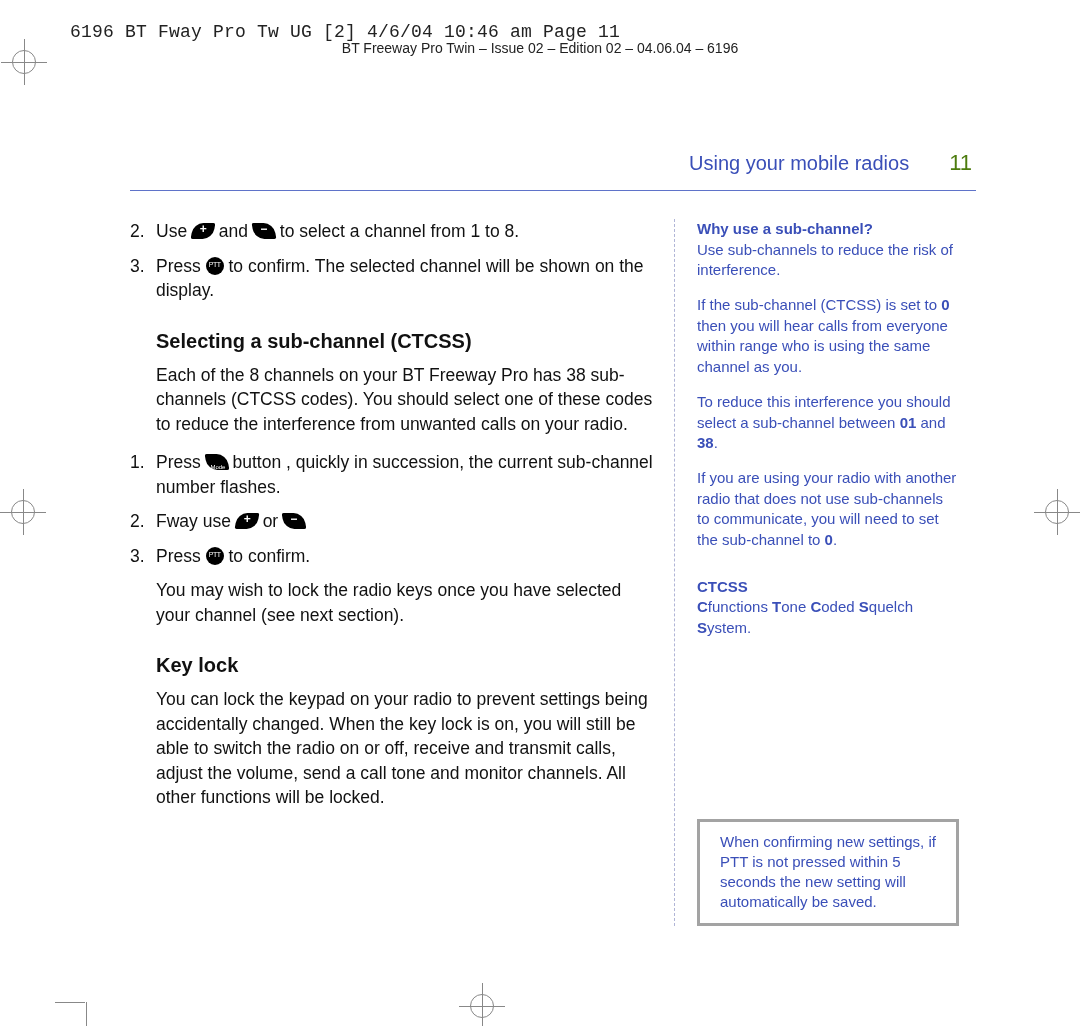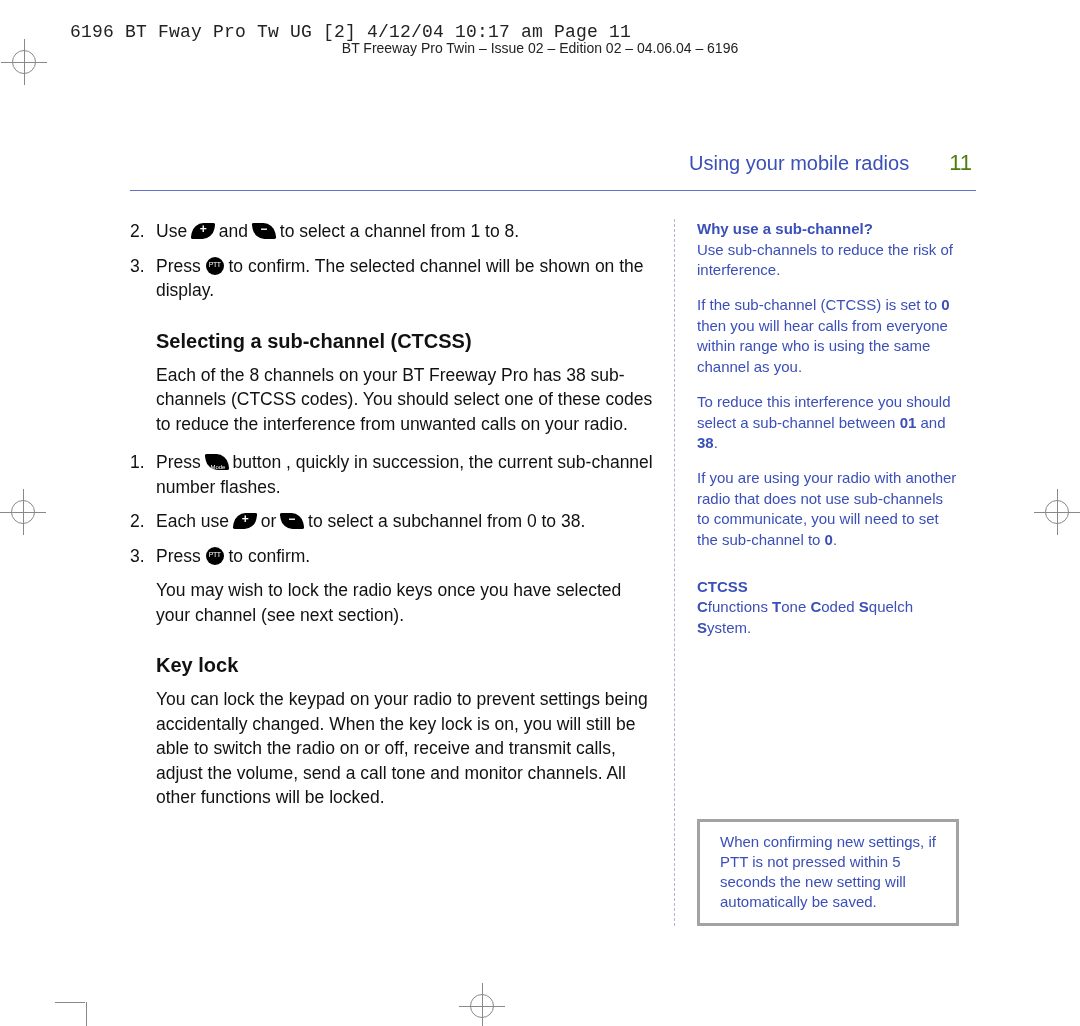--- a/index.html
+++ b/index.html
@@ -189,21 +189,21 @@
     padding: 10px 20px;
     margin-top: 180px;
     color: #3a4fb8;
     font-size: 15px;
     line-height: 1.35;
   }
 </style>
 </head>
 <body>
 
-<div class="slug">6196 BT Fway Pro Tw UG [2]  4/12/04  10:17 am  Page 11</div>
+<div class="slug">6196 BT Fway Pro Tw UG [2]  4/6/04  10:46 am  Page 11</div>
 <div class="header-line">BT Freeway Pro Twin – Issue 02 – Edition 02 – 04.06.04 – 6196</div>
 
 <div class="reg" style="left:12px; top:50px;"></div>
 <div class="reg" style="left:11px; top:500px;"></div>
 <div class="reg" style="right:11px; top:500px;"></div>
 <div class="reg" style="left:470px; bottom:8px;"></div>
 <div class="cropmark" style="left:55px; top:1002px; width:30px; height:1px;"></div>
 <div class="cropmark" style="left:86px; top:1002px; width:1px; height:24px;"></div>
 
 <div class="page">
@@ -239,25 +239,24 @@
 
       <ol>
         <li>
           <span class="num">1.</span>
           <span>Press </span>
           <span class="icon-mode"><span class="sym">Mode</span></span>
           <span> button        , quickly in succession, the current sub-channel number flashes.</span>
         </li>
         <li>
           <span class="num">2.</span>
-          <span>Each use </span>
+          <span>Fway use </span>
           <span class="icon-leaf"><span class="sym">+</span></span>
           <span> or </span>
           <span class="icon-leaf minus"><span class="sym">−</span></span>
-          <span> to select a subchannel from 0 to 38.</span>
         </li>
         <li>
           <span class="num">3.</span>
           <span>Press </span>
           <span class="icon-ptt"><span class="sym">PTT</span></span>
           <span> to confirm.</span>
         </li>
       </ol>
       <p class="body">You may wish to lock the radio keys once you have selected your channel (see next section).</p>
 

